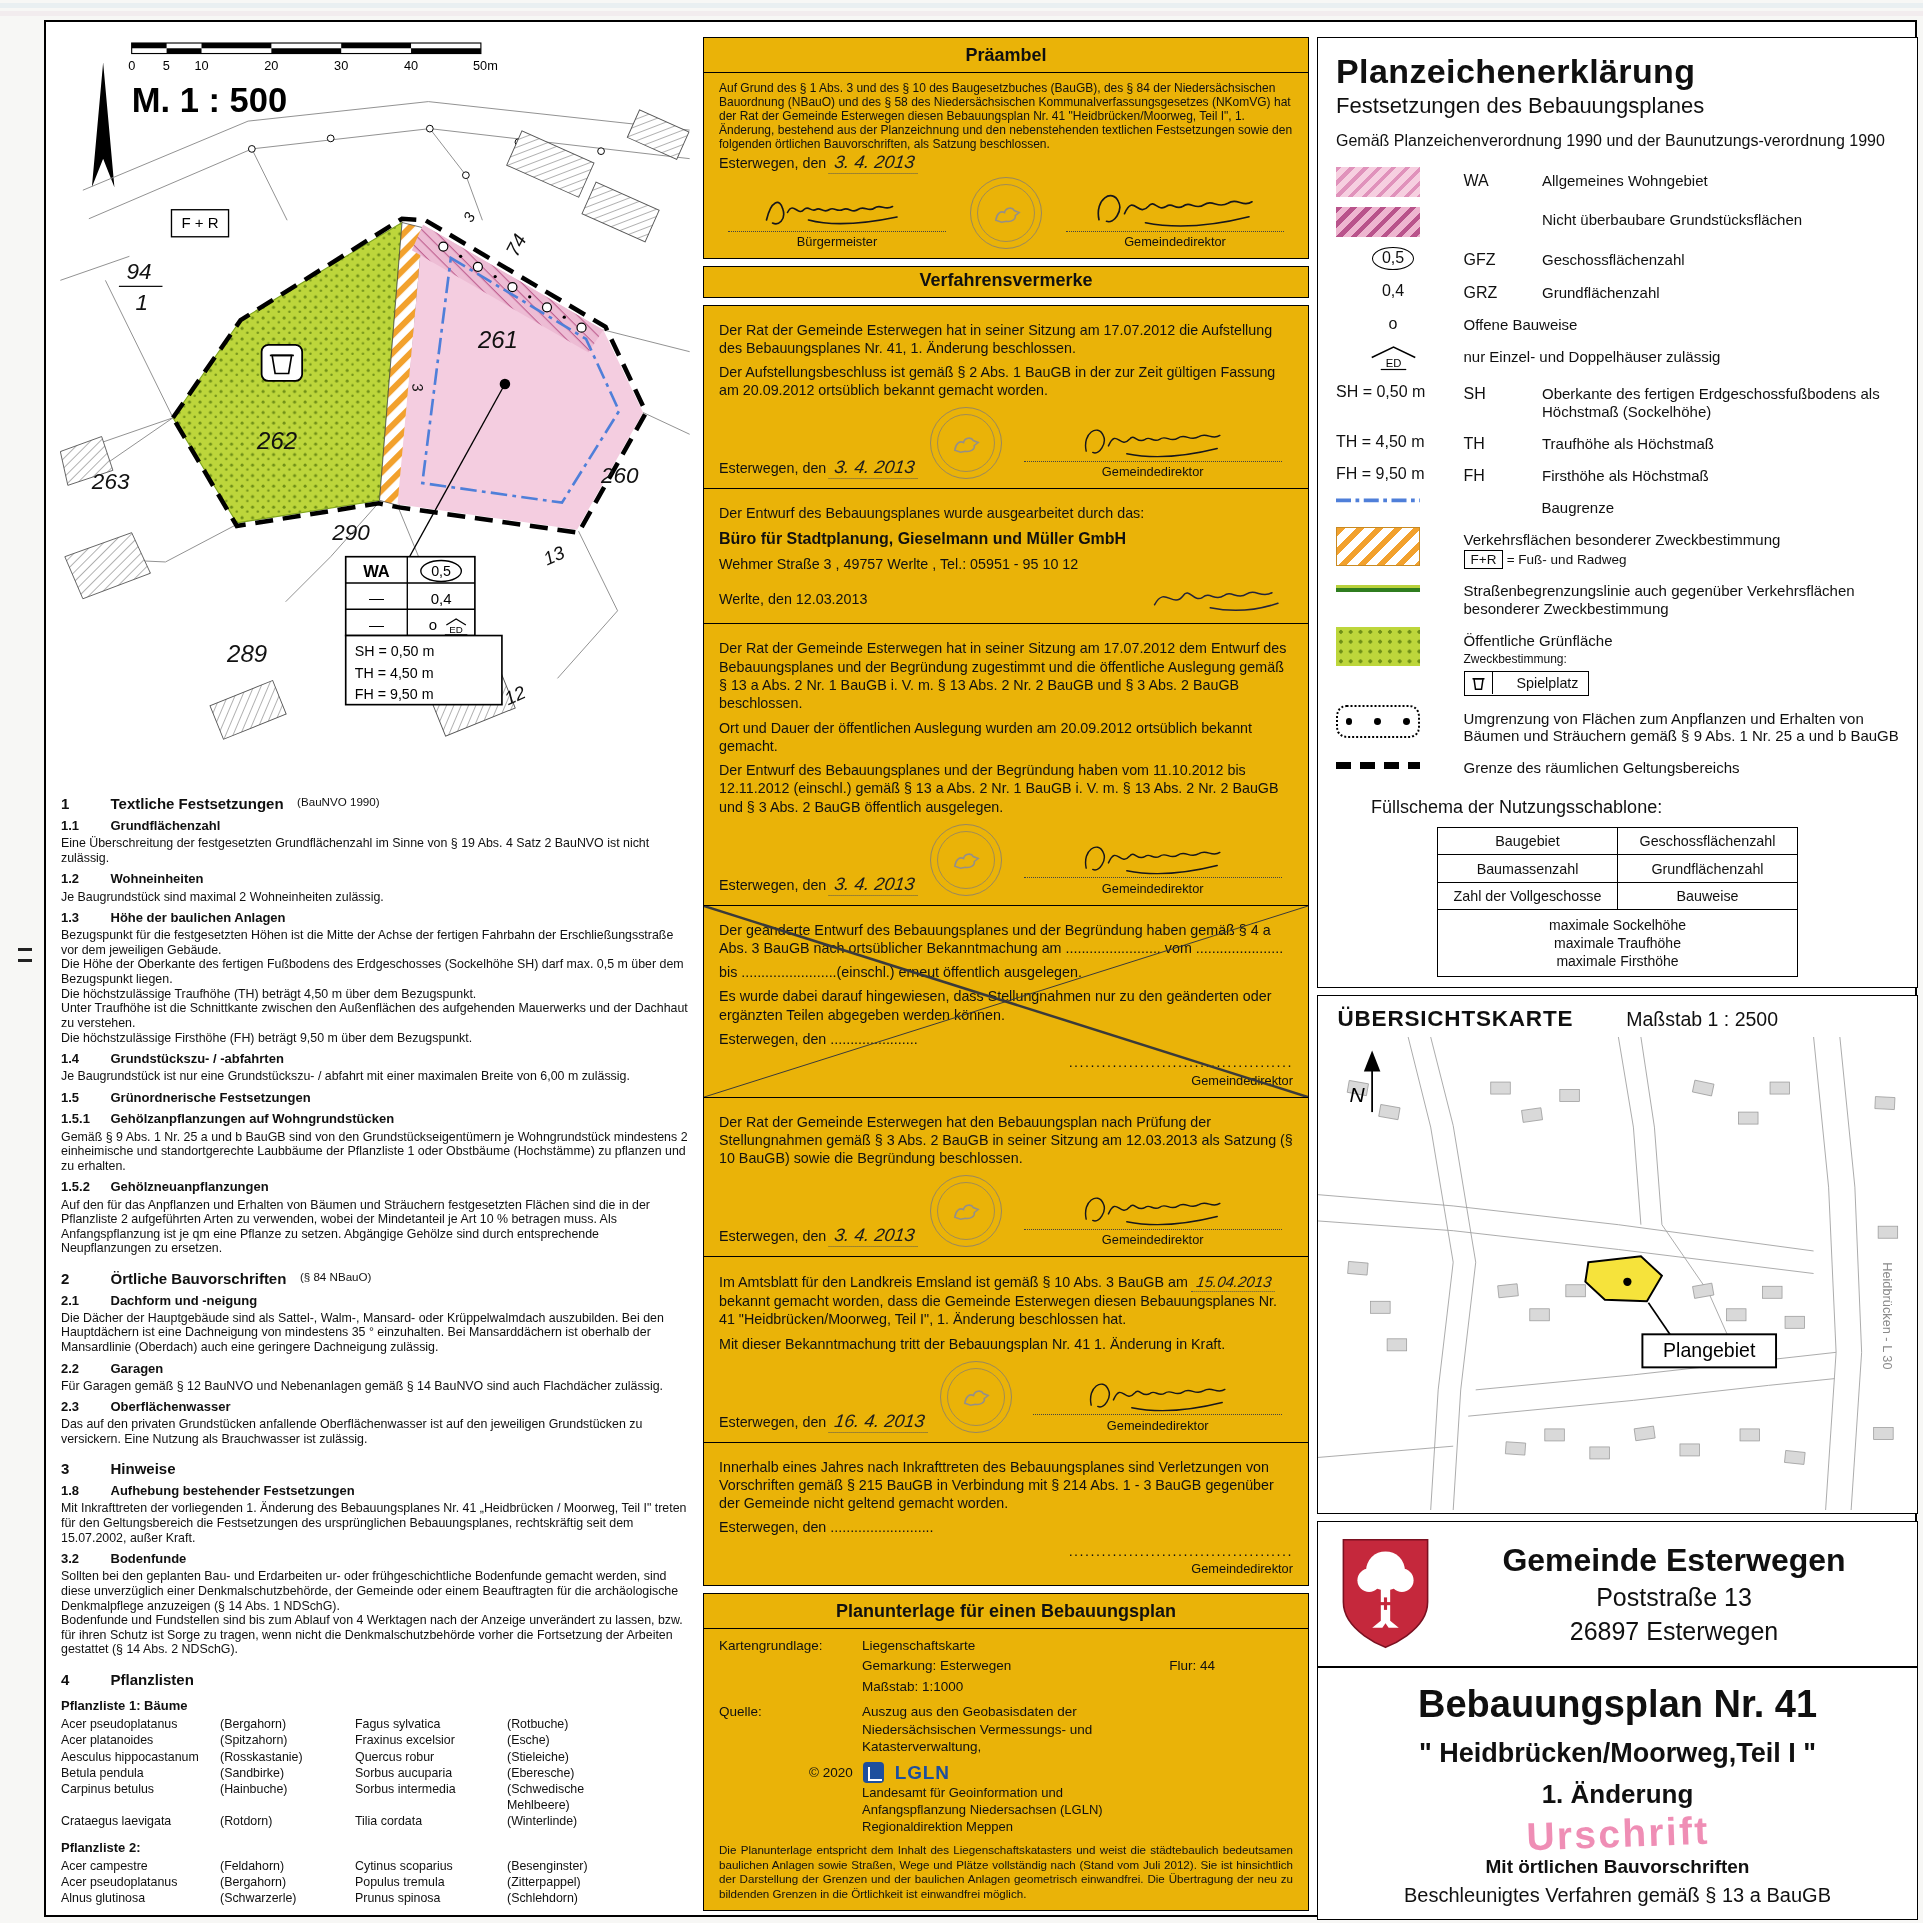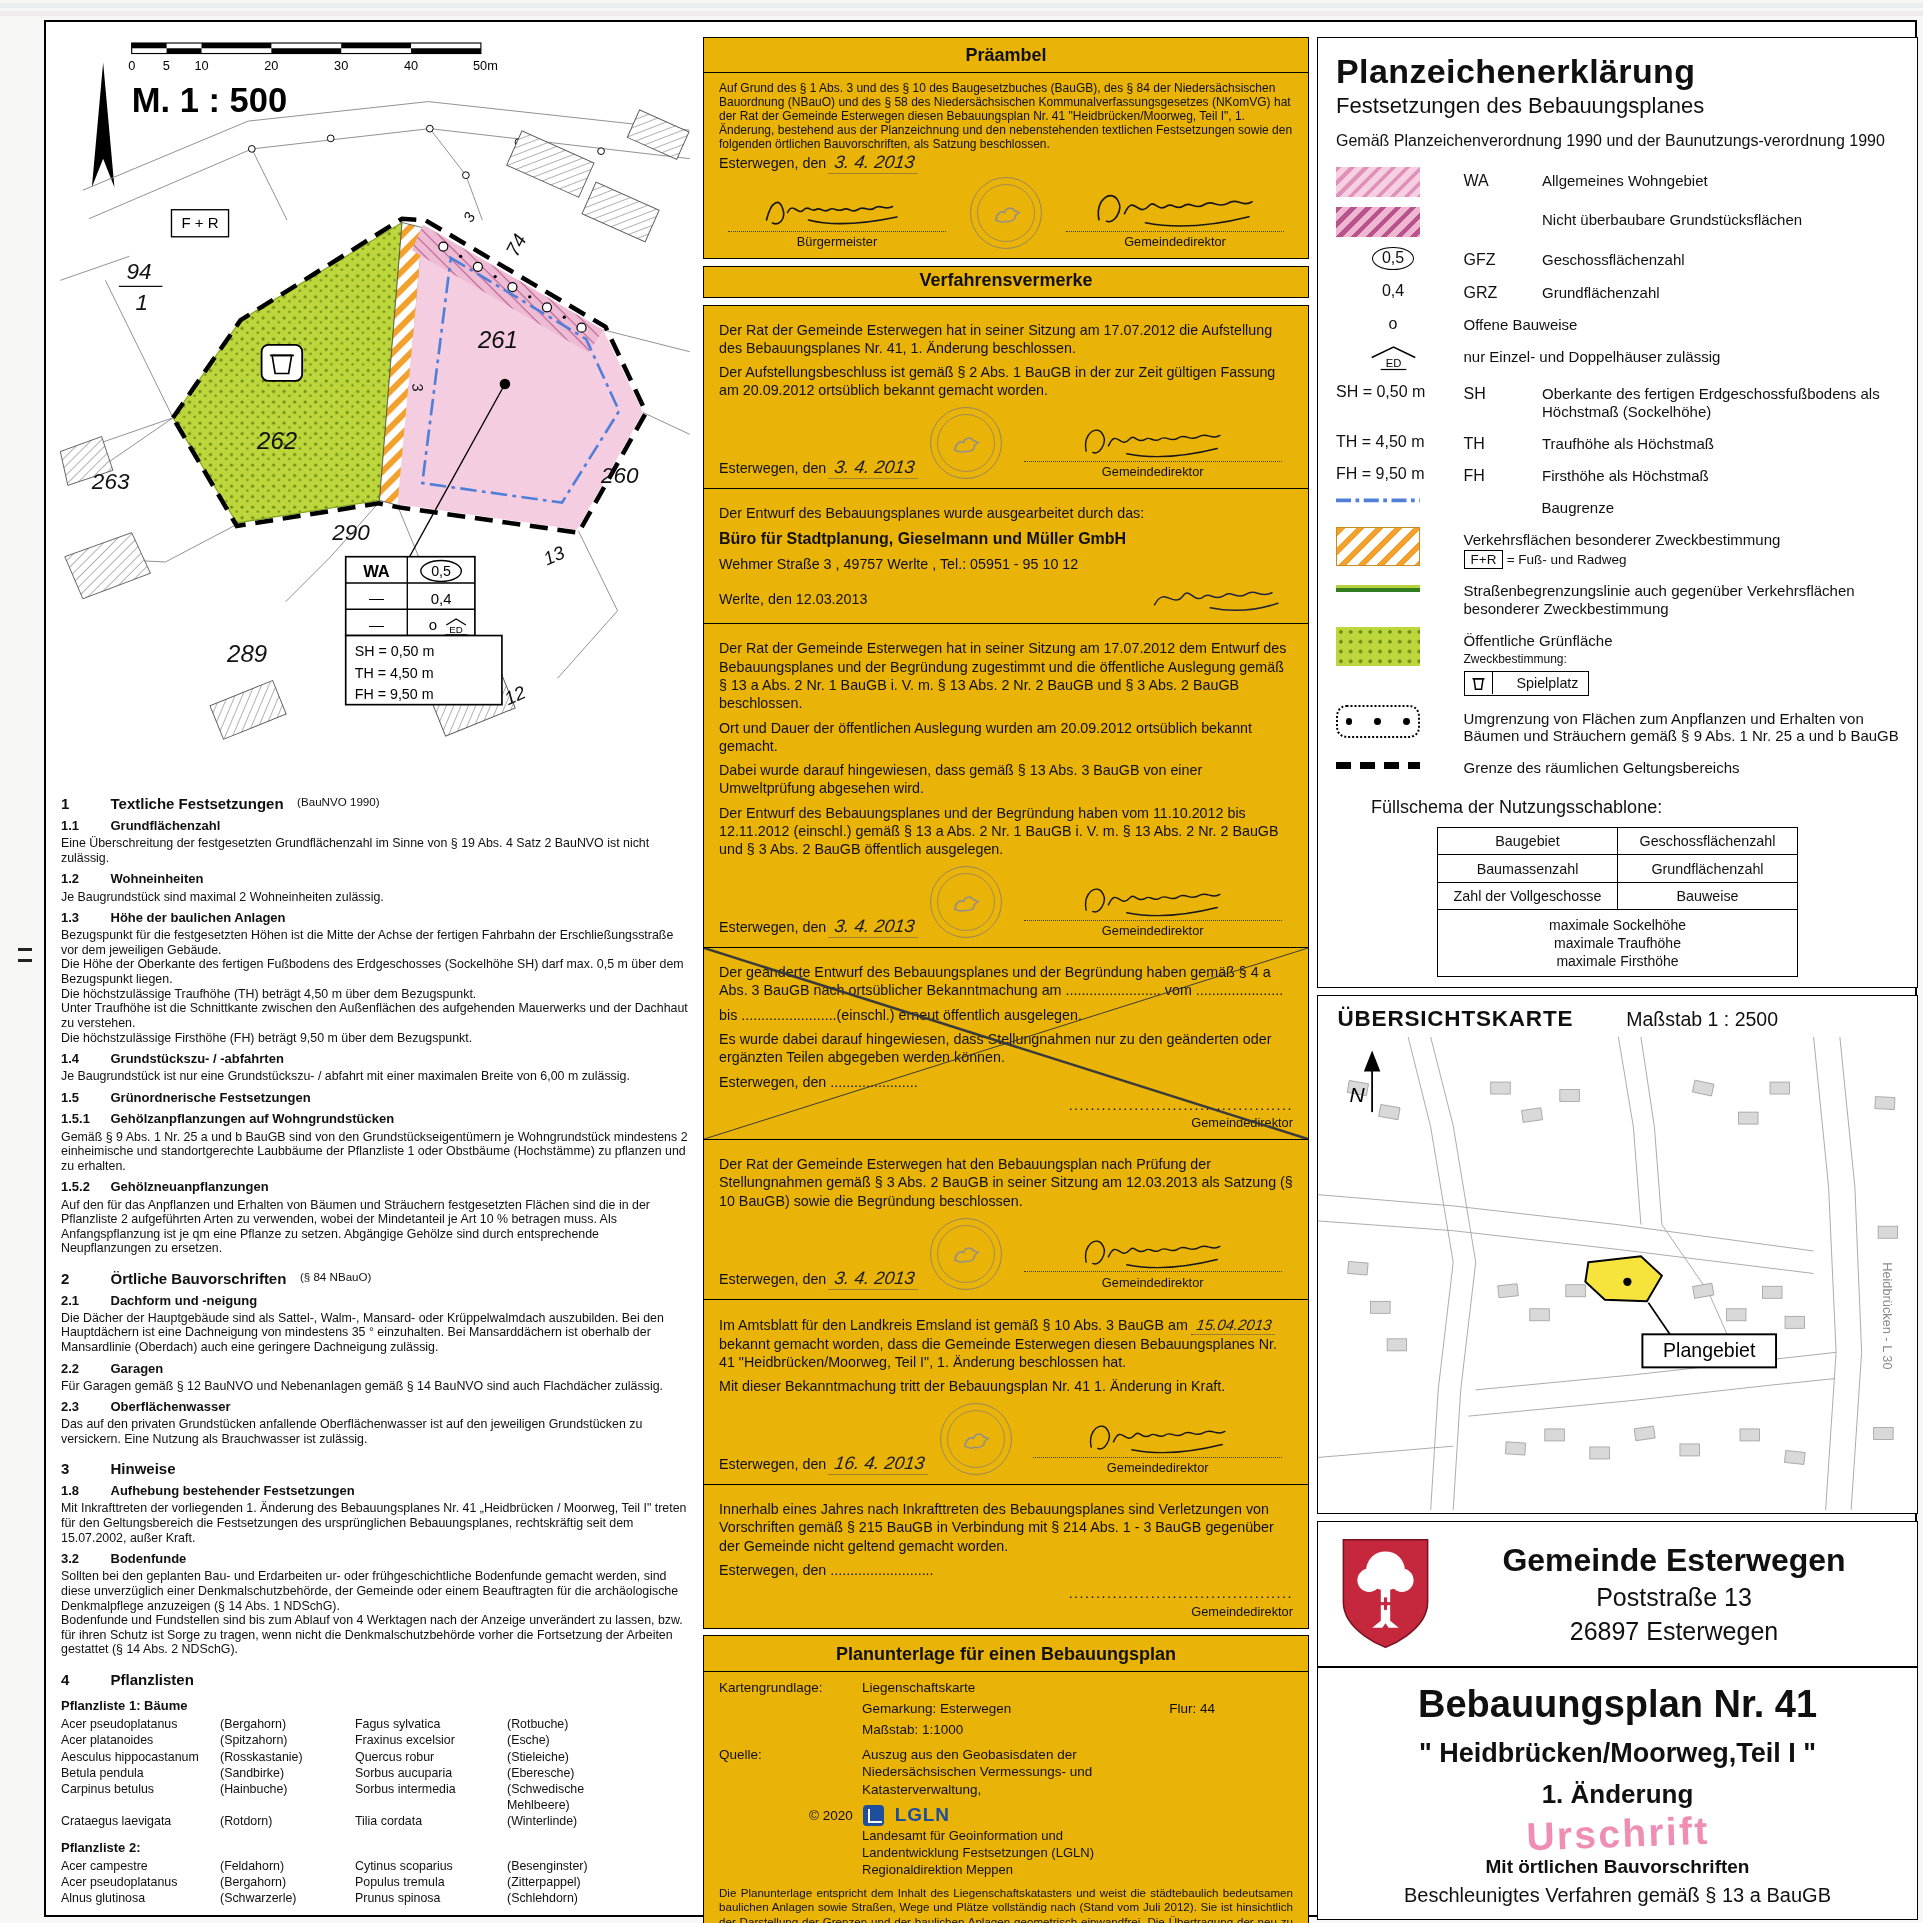--- a/index.html
+++ b/index.html
@@ -549,21 +549,20 @@
             <svg width="143" height="35" viewBox="0 0 190 46">
                 <path d="M6,34 C20,8 30,40 44,22 C52,10 58,32 70,24 C80,16 86,30 98,22 C108,14 116,28 128,20 C140,12 148,26 162,18 M80,38 C110,44 140,42 170,32" fill="none" stroke="#23233a" stroke-width="2" stroke-linecap="round"></path>
               </svg>
           </span>
         </div>
       </div>
 
       <div class="vsec">
         <p>Der Rat der Gemeinde Esterwegen hat in seiner Sitzung am 17.07.2012 dem Entwurf des Bebauungsplanes und der Begründung zugestimmt und die öffentliche Auslegung gemäß § 13 a Abs. 2 Nr. 1 BauGB i. V. m. § 13 Abs. 2 Nr. 2 BauGB und § 3 Abs. 2 BauGB beschlossen.</p>
         <p>Ort und Dauer der öffentlichen Auslegung wurden am 20.09.2012 ortsüblich bekannt gemacht.</p>
-        <p>Dabei wurde darauf hingewiesen, dass gemäß § 13 Abs. 3 BauGB von einer Umweltprüfung abgesehen wird.</p>
         <p>Der Entwurf des Bebauungsplanes und der Begründung haben vom 11.10.2012 bis 12.11.2012 (einschl.) gemäß § 13 a Abs. 2 Nr. 1 BauGB i. V. m. § 13 Abs. 2 Nr. 2 BauGB und § 3 Abs. 2 BauGB öffentlich ausgelegen.</p>
         <div class="daterow">
           <div class="dr-left"><span>Esterwegen, den</span> <span class="hand">3. 4. 2013</span></div>
           <div class="seal">
               <svg width="39" height="39" viewBox="0 0 40 40">
                 <path d="M9,27 C10,20 14,17 18,19 C19,14 26,13 28,17 L33,19 L29,22 C30,26 25,29 20,28 L15,29 Z" fill="none" stroke="#8087a8" stroke-width="1.6"></path>
               </svg>
             </div>
           <div class="dr-sig">
               <span class="sig">
@@ -668,21 +667,21 @@
           <span class="pu-label">Quelle:</span>
           <span style="max-width:323px">Auszug aus den Geobasisdaten der Niedersächsischen Vermessungs- und Katasterverwaltung,</span>
         </div>
       <div class="lgln-row">
         <span style="font-size:13.5px">©  2020</span>
         <span class="lgln-ico"></span>
         <span class="lgln-text">LGLN</span>
       </div>
       <div style="margin-left:143px;font-size:13px;line-height:1.3">
         <div>Landesamt für Geoinformation und</div>
-        <div>Landentwicklung Festsetzungen (LGLN)</div>
+        <div>Anfangspflanzung Niedersachsen (LGLN)</div>
         <div>Regionaldirektion Meppen</div>
       </div>
       <p class="pu-note">Die Planunterlage entspricht dem Inhalt des Liegenschaftskatasters und weist die städtebaulich bedeutsamen baulichen Anlagen sowie Straßen, Wege und Plätze vollständig nach (Stand vom Juli 2012). Sie ist hinsichtlich der Darstellung der Grenzen und der baulichen Anlagen geometrisch einwandfrei. Die Übertragung der neu zu bildenden Grenzen in die Örtlichkeit ist einwandfrei möglich.</p>
 
     </div>
   </div>
 
   <div id="right">
 
     <div class="r-box" id="pz-box">

